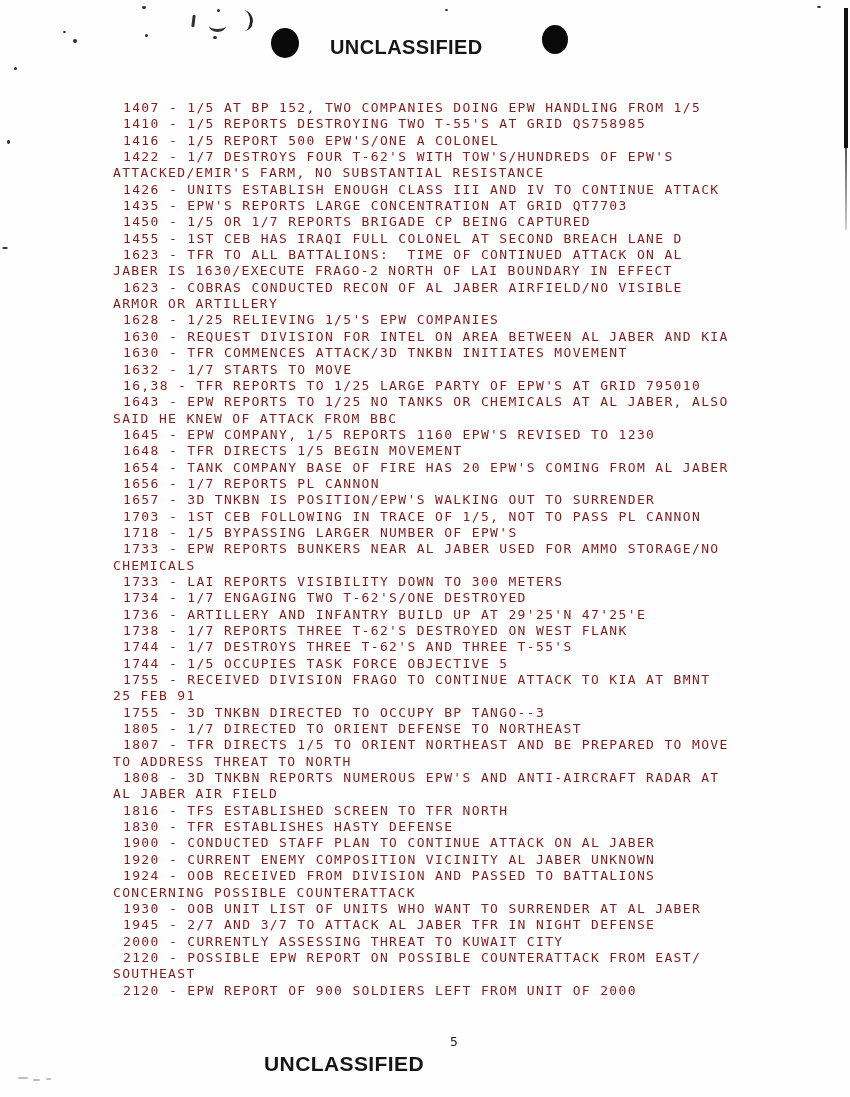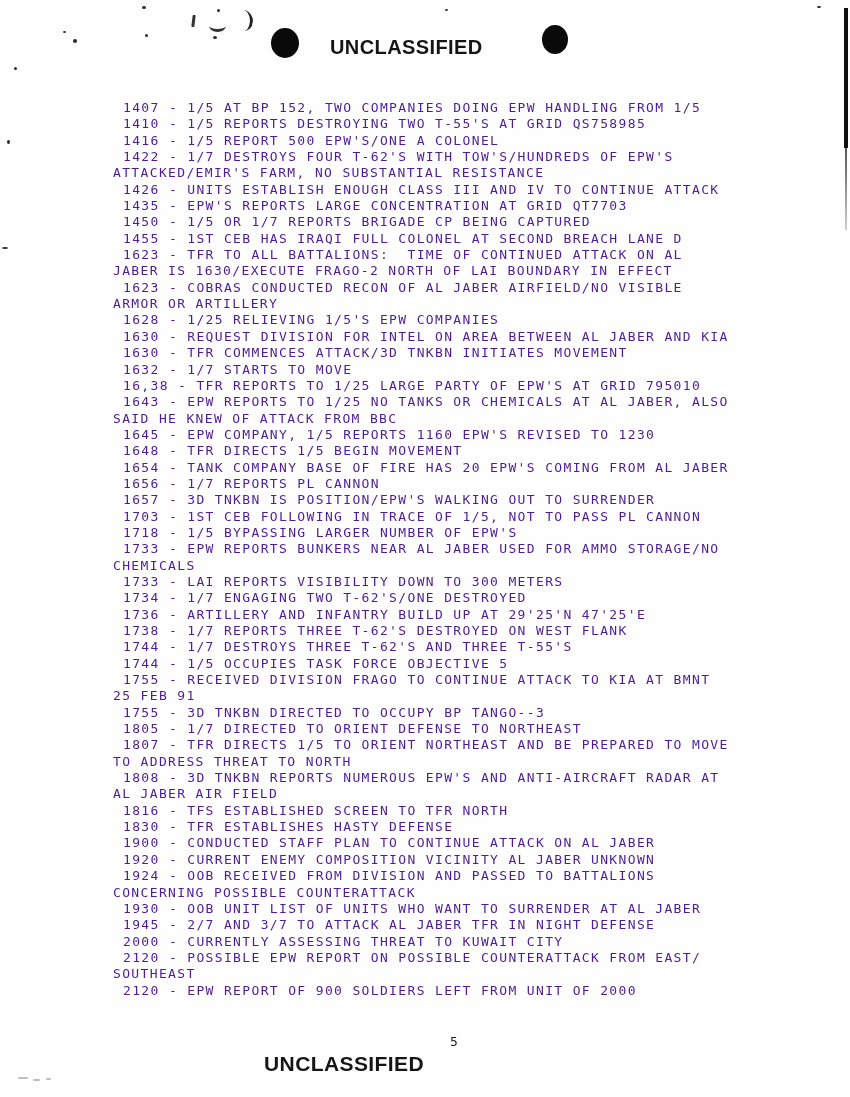--- a/index.html
+++ b/index.html
@@ -30,21 +30,21 @@
   
   .punch{position:absolute;background:#0a0a0a;border-radius:50%;}
   .punch.d1{left:271px;top:28px;width:28px;height:30px;}
   .punch.d2{left:542px;top:25px;width:26px;height:29px;}
 
   
   .log{
     position:absolute;left:113px;top:100px;width:680px;
     font-family:"DejaVu Sans Mono", monospace;
     font-size:13px;line-height:16.35px;letter-spacing:1.35px;
-    color:#4c1d95;white-space:pre;
+    color:#7f1d1d;white-space:pre;
   }
   .log .line{height:16.35px;}
   .log .line.entry{padding-left:10px;}
 
   
   .speck{position:absolute;background:#2a2a2a;border-radius:50%;}
   .pen-stroke-1{
     position:absolute;left:192px;top:15px;width:3px;height:12px;
     background:#333;transform:rotate(7deg);border-radius:1px;
   }

